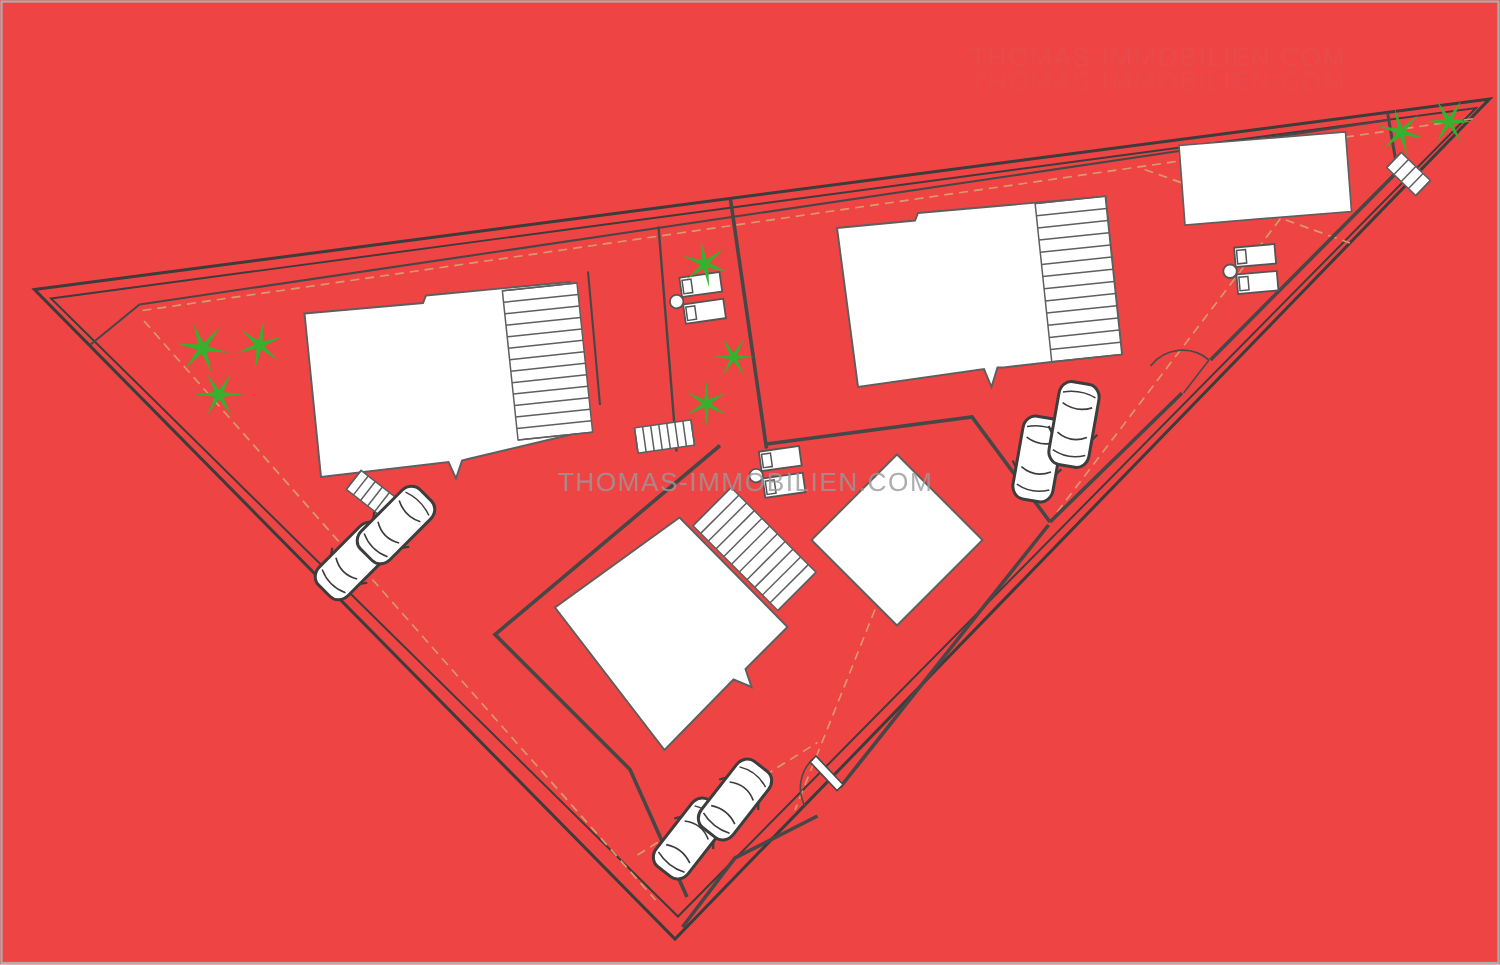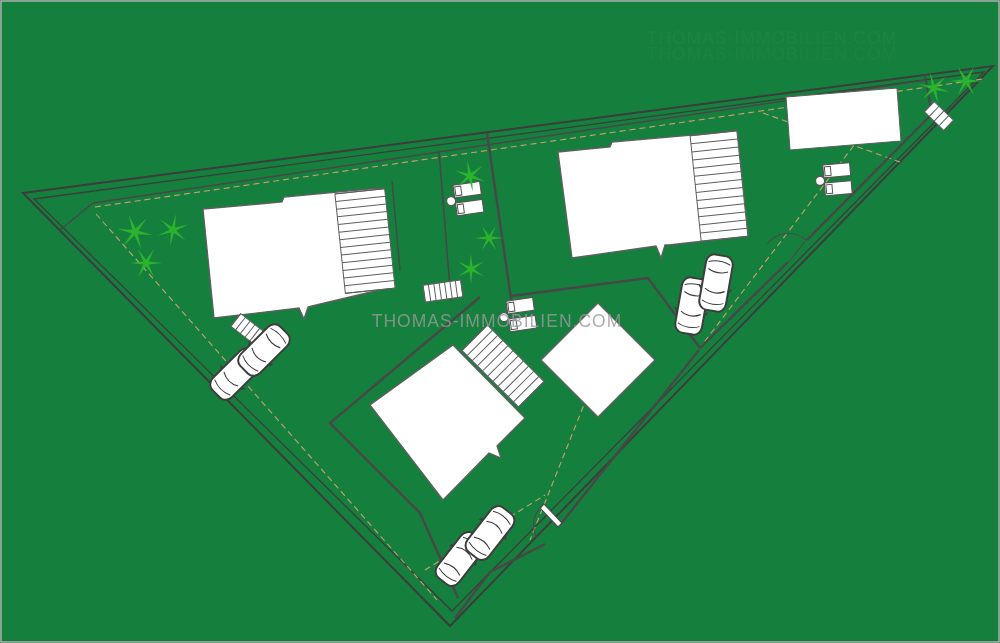--- a/index.html
+++ b/index.html
@@ -1,16 +1,16 @@
 <!DOCTYPE html>
 <html><head>
 <meta charset="utf-8">
 <style>
   html,body{margin:0;padding:0;background:#fff;}
-  .stage{position:relative;width:1000px;height:643px;background:#15803d;overflow:hidden;
+  .stage{position:relative;width:1000px;height:643px;background:#ef4444;overflow:hidden;
          font-family:"Liberation Sans", sans-serif;text-align:right;}
   svg{display:block;}
   text.wm{font-family:"Liberation Sans", sans-serif;}
 </style>
 </head>
 <body>
 
 <div class="stage">
 <svg width="1000" height="643" viewBox="0 0 1000 643">
 

